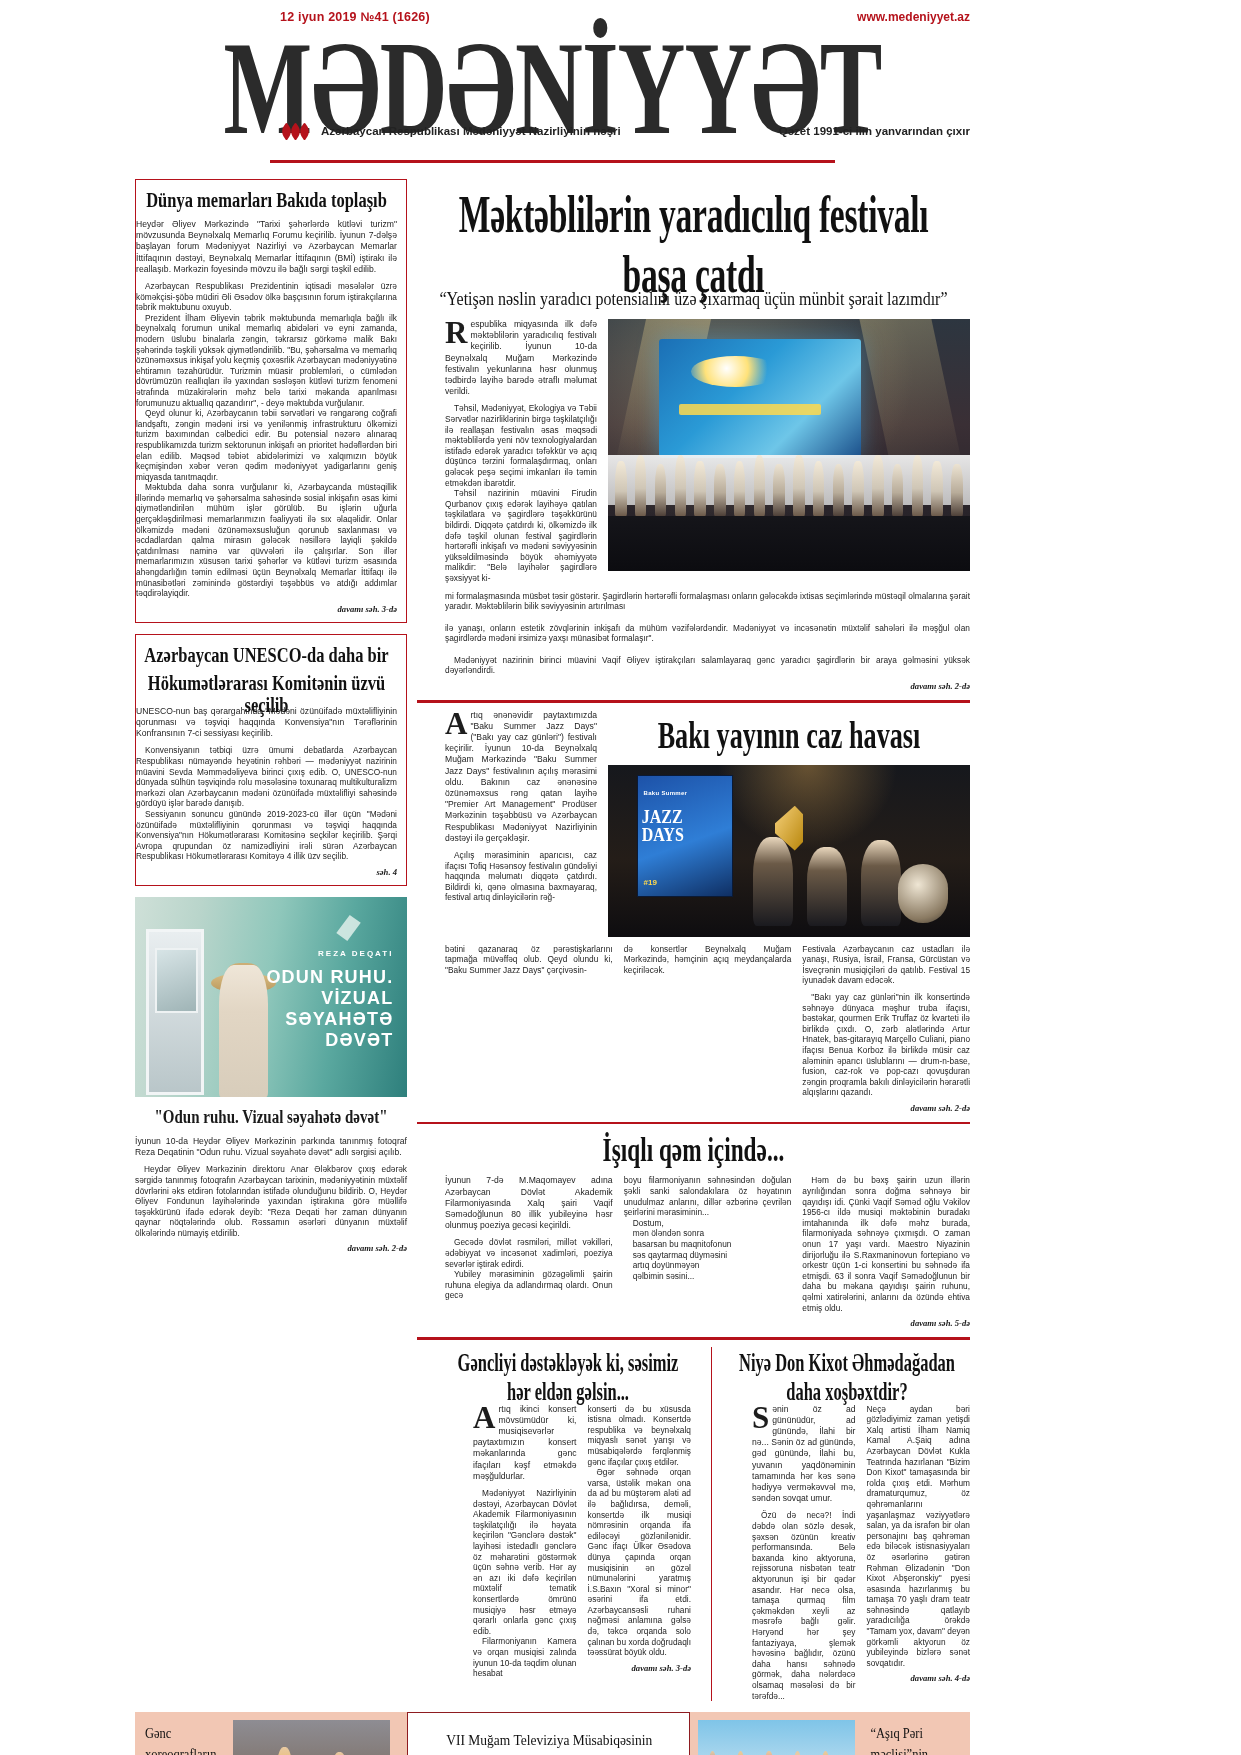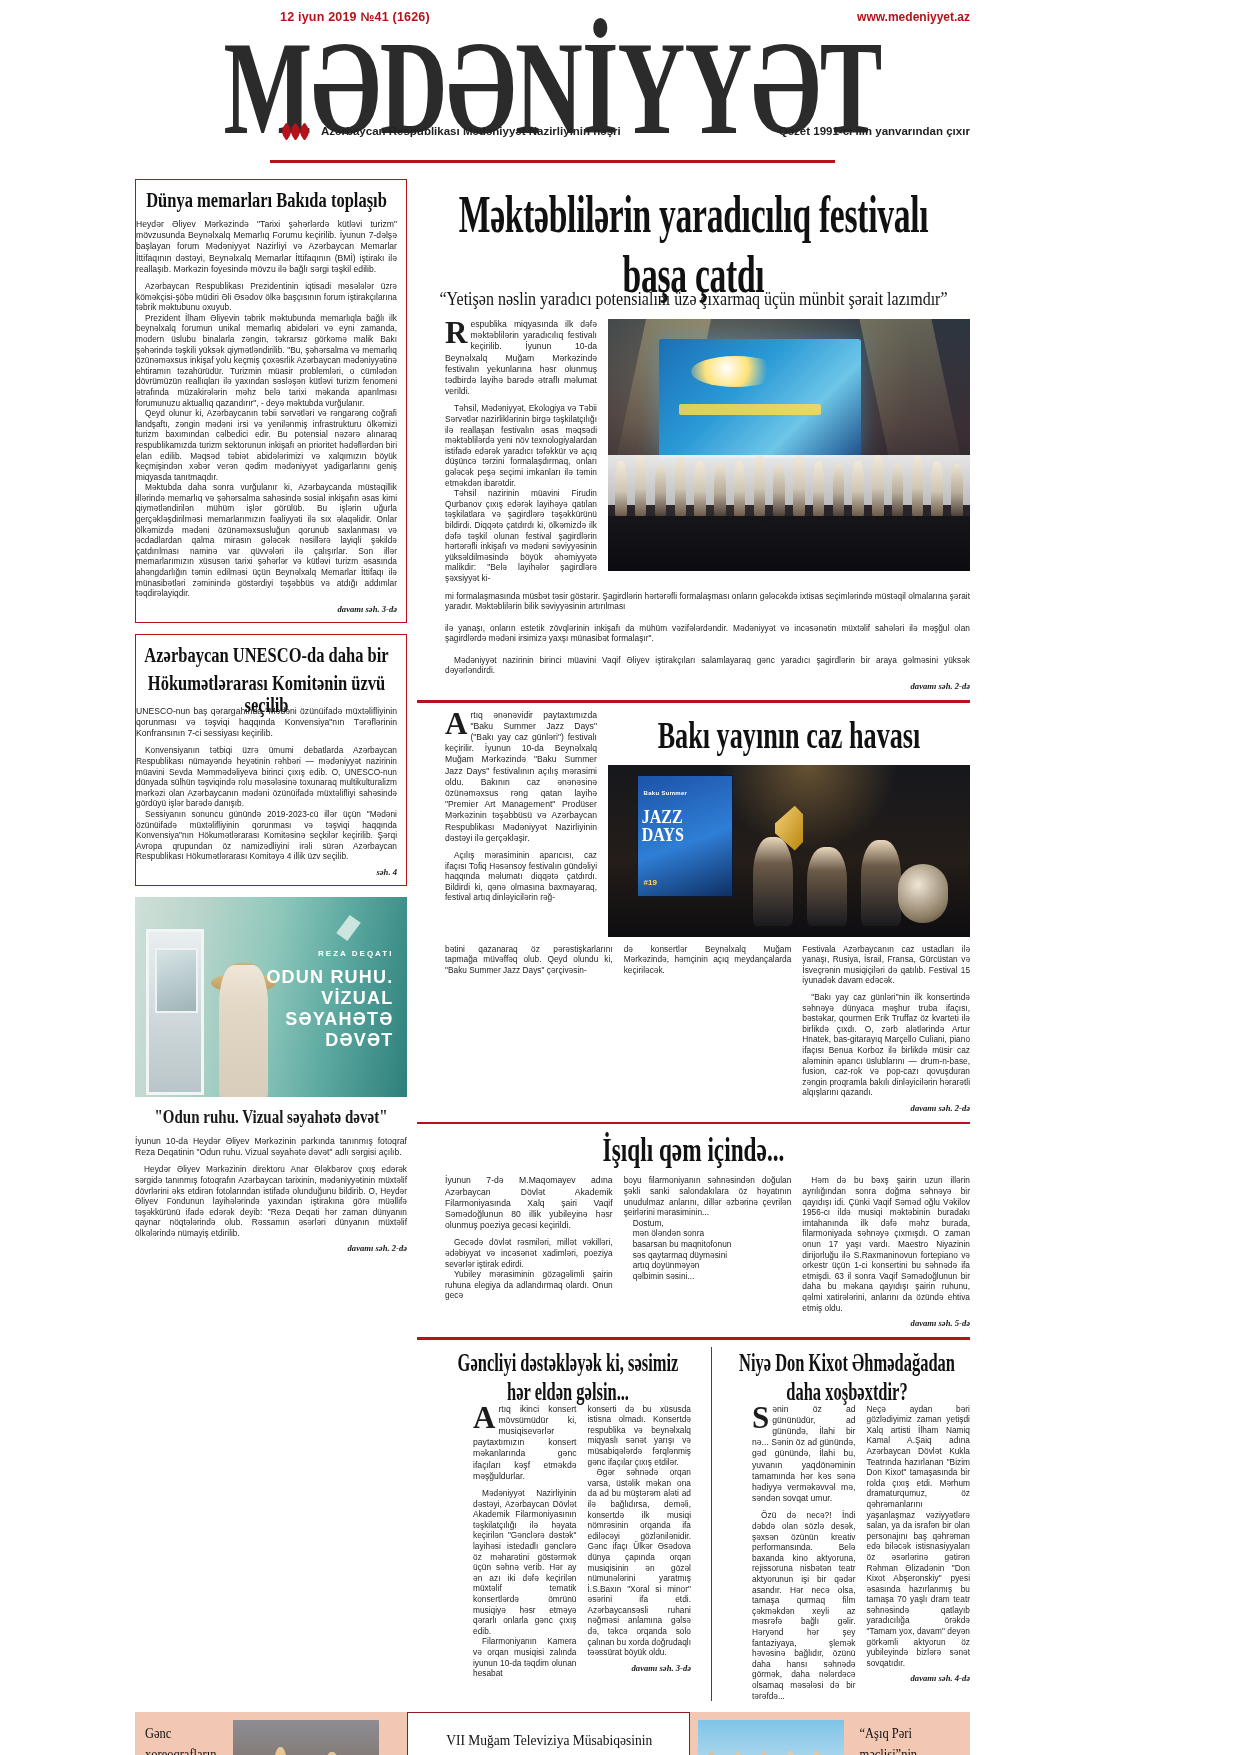--- a/index.html
+++ b/index.html
@@ -141,21 +141,21 @@
   .tc{flex:1 1 0;}
 
   .dropcap::first-letter{
     font-family:"Liberation Serif", serif;
     font-weight:bold;
     float:left;font-size:31px;line-height:25px;
     padding:1px 3px 0 0;
   }
 
   
-  .photo{position:relative;overflow:hidden;background:#3a3a42;}
+  .photo{position:relative;overflow:hidden;background:#3a3a42;padding-left:11px;}
 
   .ph-fest{
     height:252px;
     background:
       radial-gradient(ellipse at 30% 22%, rgba(255,235,170,.30), rgba(0,0,0,0) 55%),
       linear-gradient(180deg,#2d3640 0%,#3a2f35 42%,#1d1c22 100%);
   }
   .ph-fest .screen{
     position:absolute;left:14%;top:8%;width:56%;height:47%;
     background:linear-gradient(135deg,#1b6fb5 0%,#2a9ad6 40%,#6ec6e8 70%,#1b4f8a 100%);

